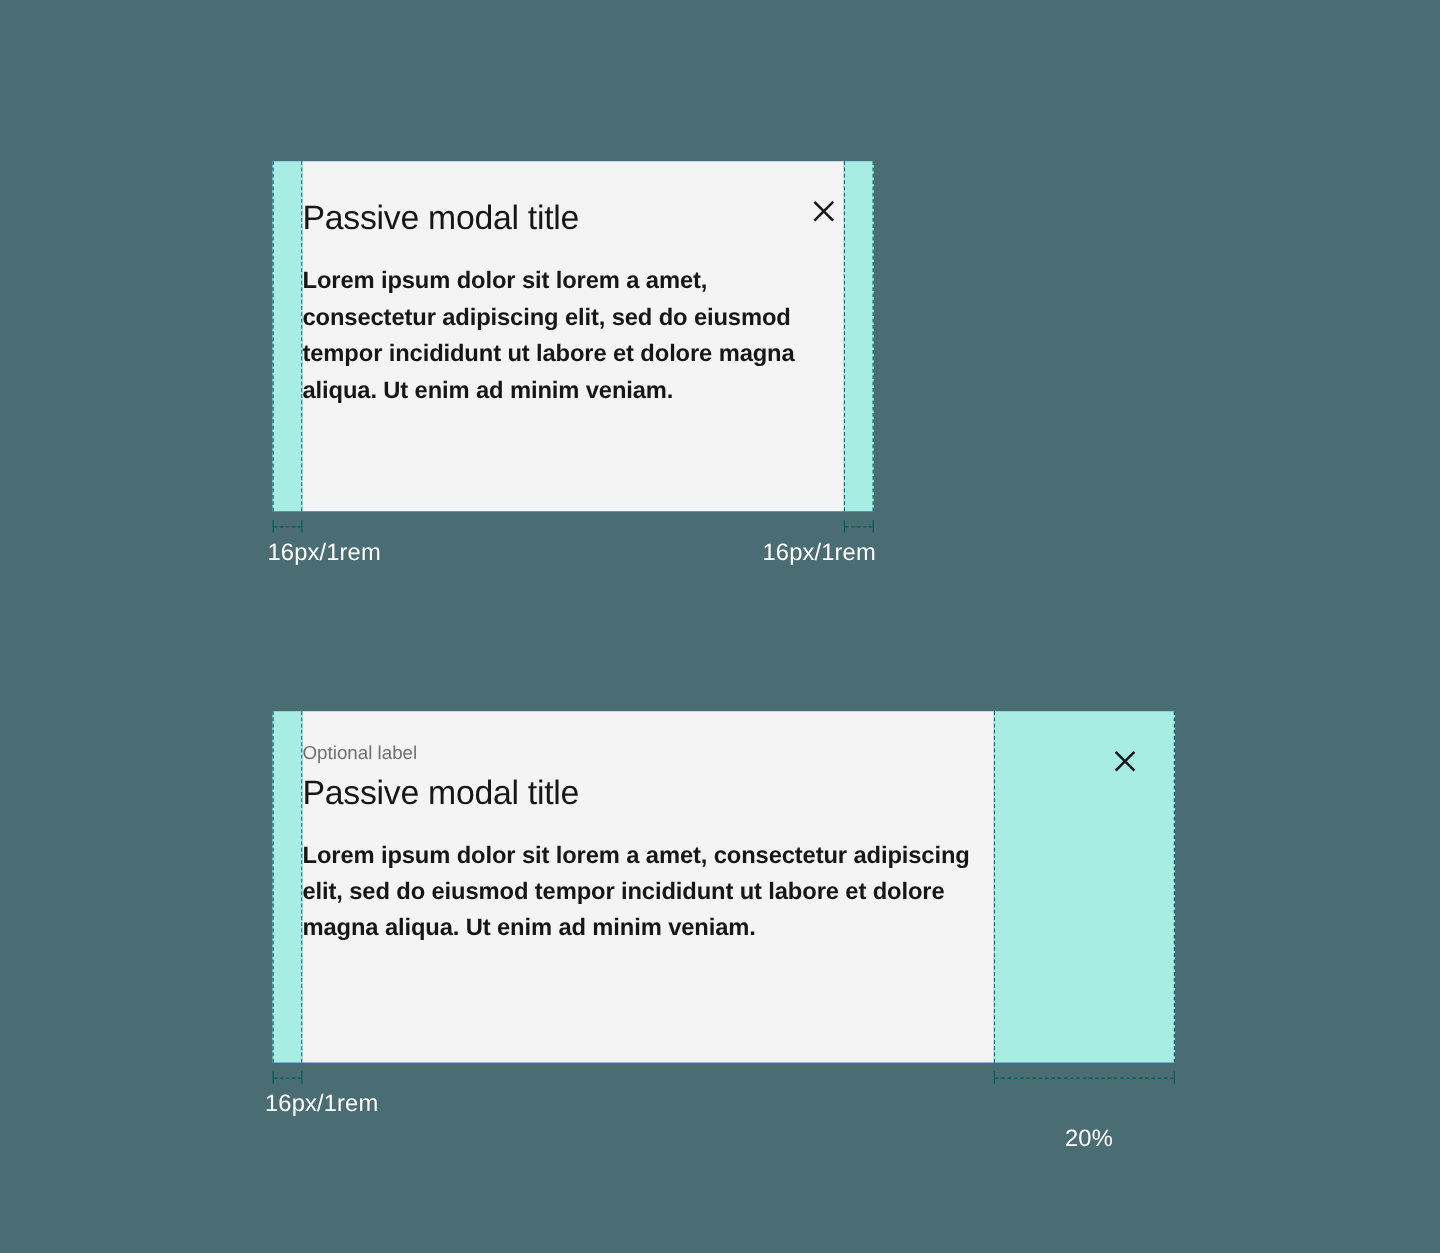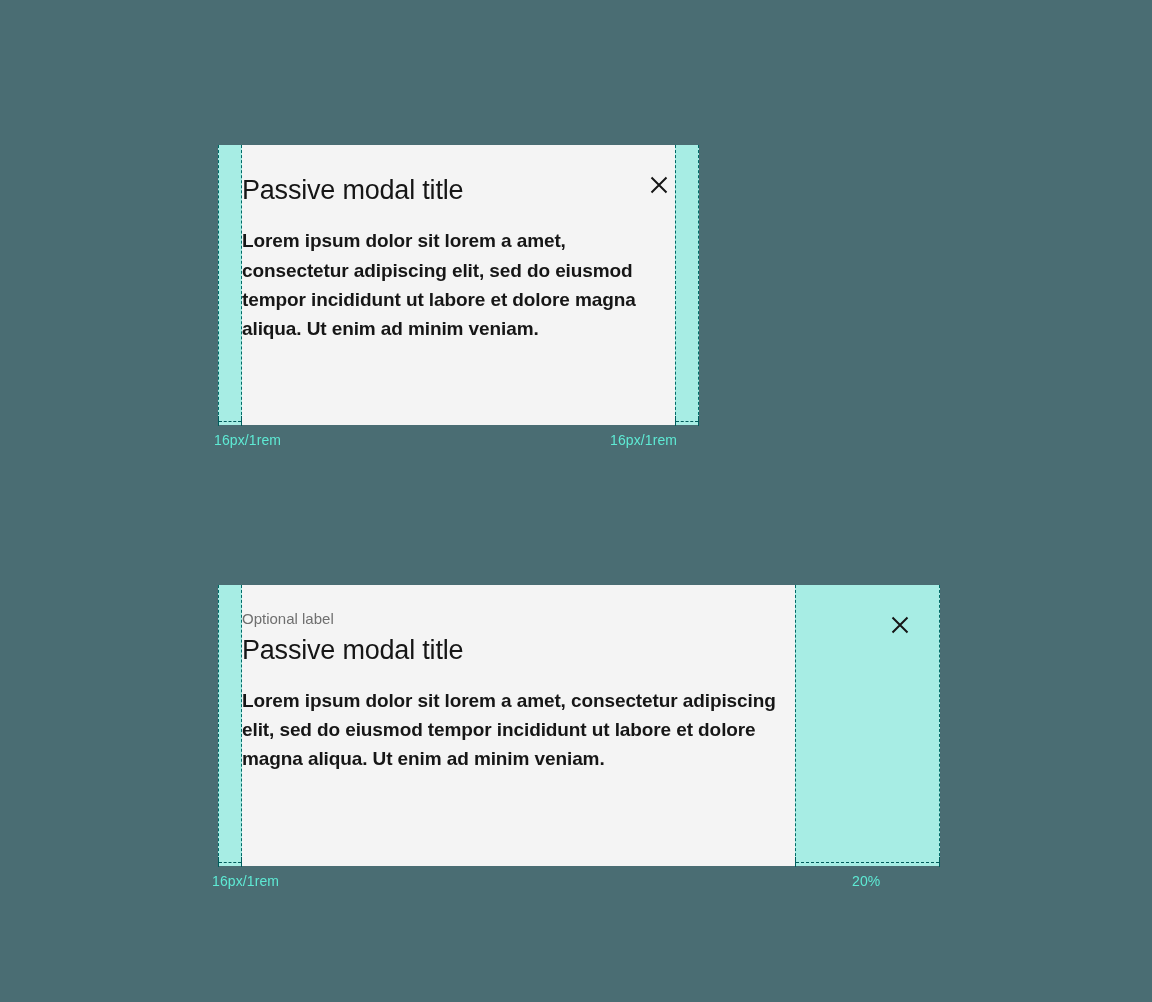--- a/index.html
+++ b/index.html
@@ -6,21 +6,20 @@
   body {
     width: 1152px;
     height: 1002px;
     background: #4a6d73;
     font-family: -apple-system, BlinkMacSystemFont, "Segoe UI", Helvetica, Arial, sans-serif;
     position: relative;
   }
   .modal-wrap {
     position: absolute;
     background: #3b82f6;
-    margin-top: 16px;
   }
   .pad-left, .pad-right {
     position: absolute;
     top: 0;
     bottom: 0;
     background: #a7ede4;
     border-left: 1px dashed #006b68;
     border-right: 1px dashed #006b68;
   }
   .modal-content {
@@ -51,22 +50,22 @@
   }
   .close-btn {
     position: absolute;
     width: 20px;
     height: 20px;
     cursor: pointer;
   }
   .close-btn svg { width: 100%; height: 100%; }
   .measure {
     position: absolute;
-    color: #5eead4;
-    font-size: 14px;
+    color: #ffffff;
+    font-size: 19px;
     letter-spacing: 0.1px;
   }
   .bracket {
     position: absolute;
     height: 10px;
     border-left: 1px solid #005d5d;
     border-right: 1px solid #005d5d;
   }
   .bracket::after {
     content: "";
@@ -106,13 +105,13 @@
   </div>
   <div class="close-btn" style="right:30px; top:30px;">
     <svg viewBox="0 0 16 16">
         <path d="M2 2 L14 14 M14 2 L2 14" stroke="#161616" stroke-width="1.6" fill="none"></path>
       </svg>
   </div>
 </div>
 <div class="bracket" style="left:218px; top:857px; width:24px;"></div>
 <div class="measure" style="left:212px; top:873px;">16px/1rem</div>
 <div class="bracket" style="left:795px; top:857px; width:145px;"></div>
-<div class="measure" style="left:852px; top:873px;">20%</div>
+<div class="measure" style="left:852px; top:901px;">20%</div>
 
 </body></html>

